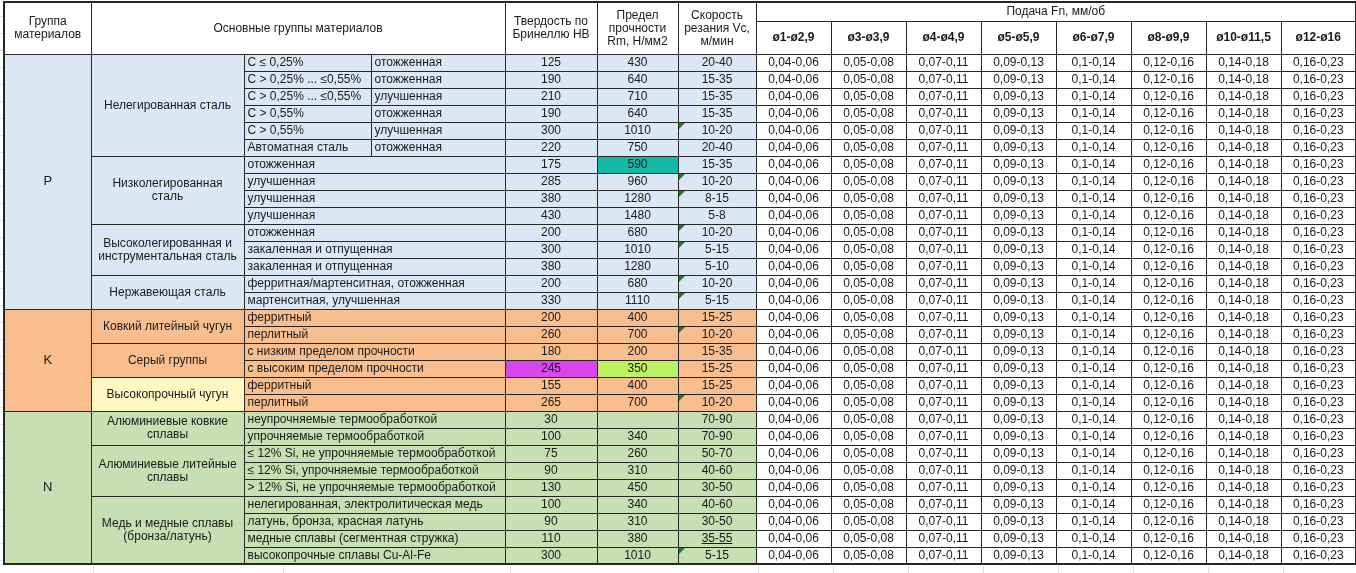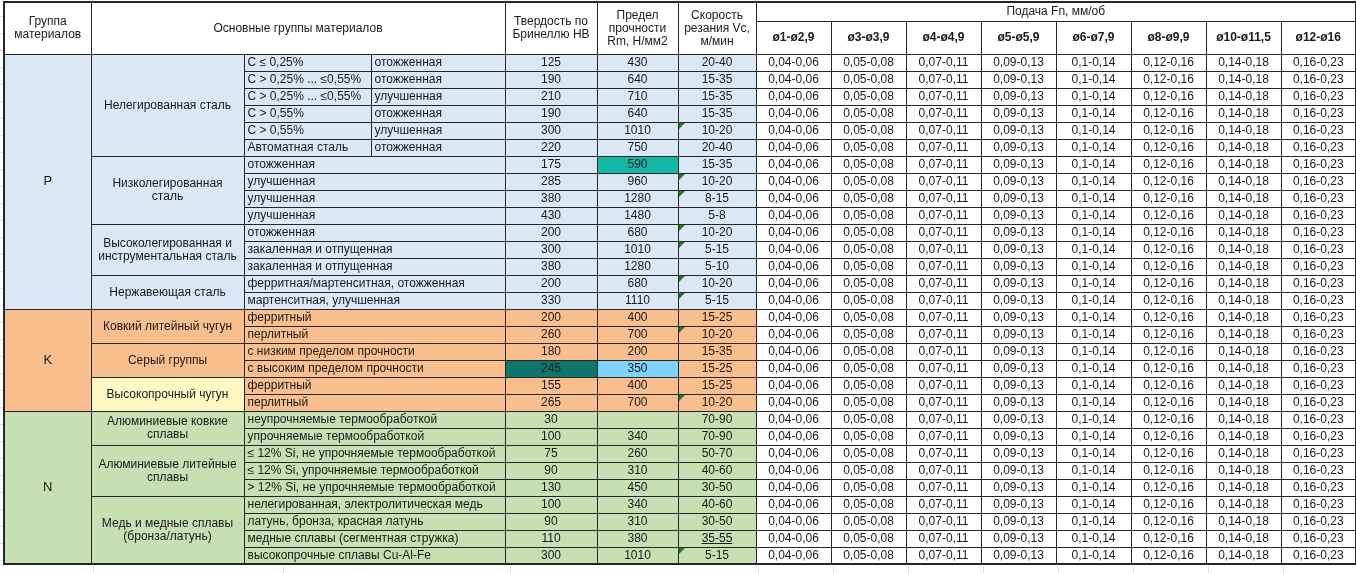--- a/index.html
+++ b/index.html
@@ -358,22 +358,22 @@
         <td class="feed">0,05-0,08</td>
         <td class="feed">0,07-0,11</td>
         <td class="feed">0,09-0,13</td>
         <td class="feed">0,1-0,14</td>
         <td class="feed">0,12-0,16</td>
         <td class="feed">0,14-0,18</td>
         <td class="feed">0,16-0,23</td>
       </tr>
       <tr>
         <td colspan="2" class="sub" style="background: rgb(249, 190, 142);">с высоким пределом прочности</td>
-        <td class="num" style="background: #0f766e;">245</td>
-        <td class="num" style="background: #7dd3fc;">350</td>
+        <td class="num" style="background: #d946ef;">245</td>
+        <td class="num" style="background: #bef264;">350</td>
         <td class="num vc" style="background: rgb(249, 190, 142);">15-25</td>
         <td class="feed">0,04-0,06</td>
         <td class="feed">0,05-0,08</td>
         <td class="feed">0,07-0,11</td>
         <td class="feed">0,09-0,13</td>
         <td class="feed">0,1-0,14</td>
         <td class="feed">0,12-0,16</td>
         <td class="feed">0,14-0,18</td>
         <td class="feed">0,16-0,23</td>
       </tr>

